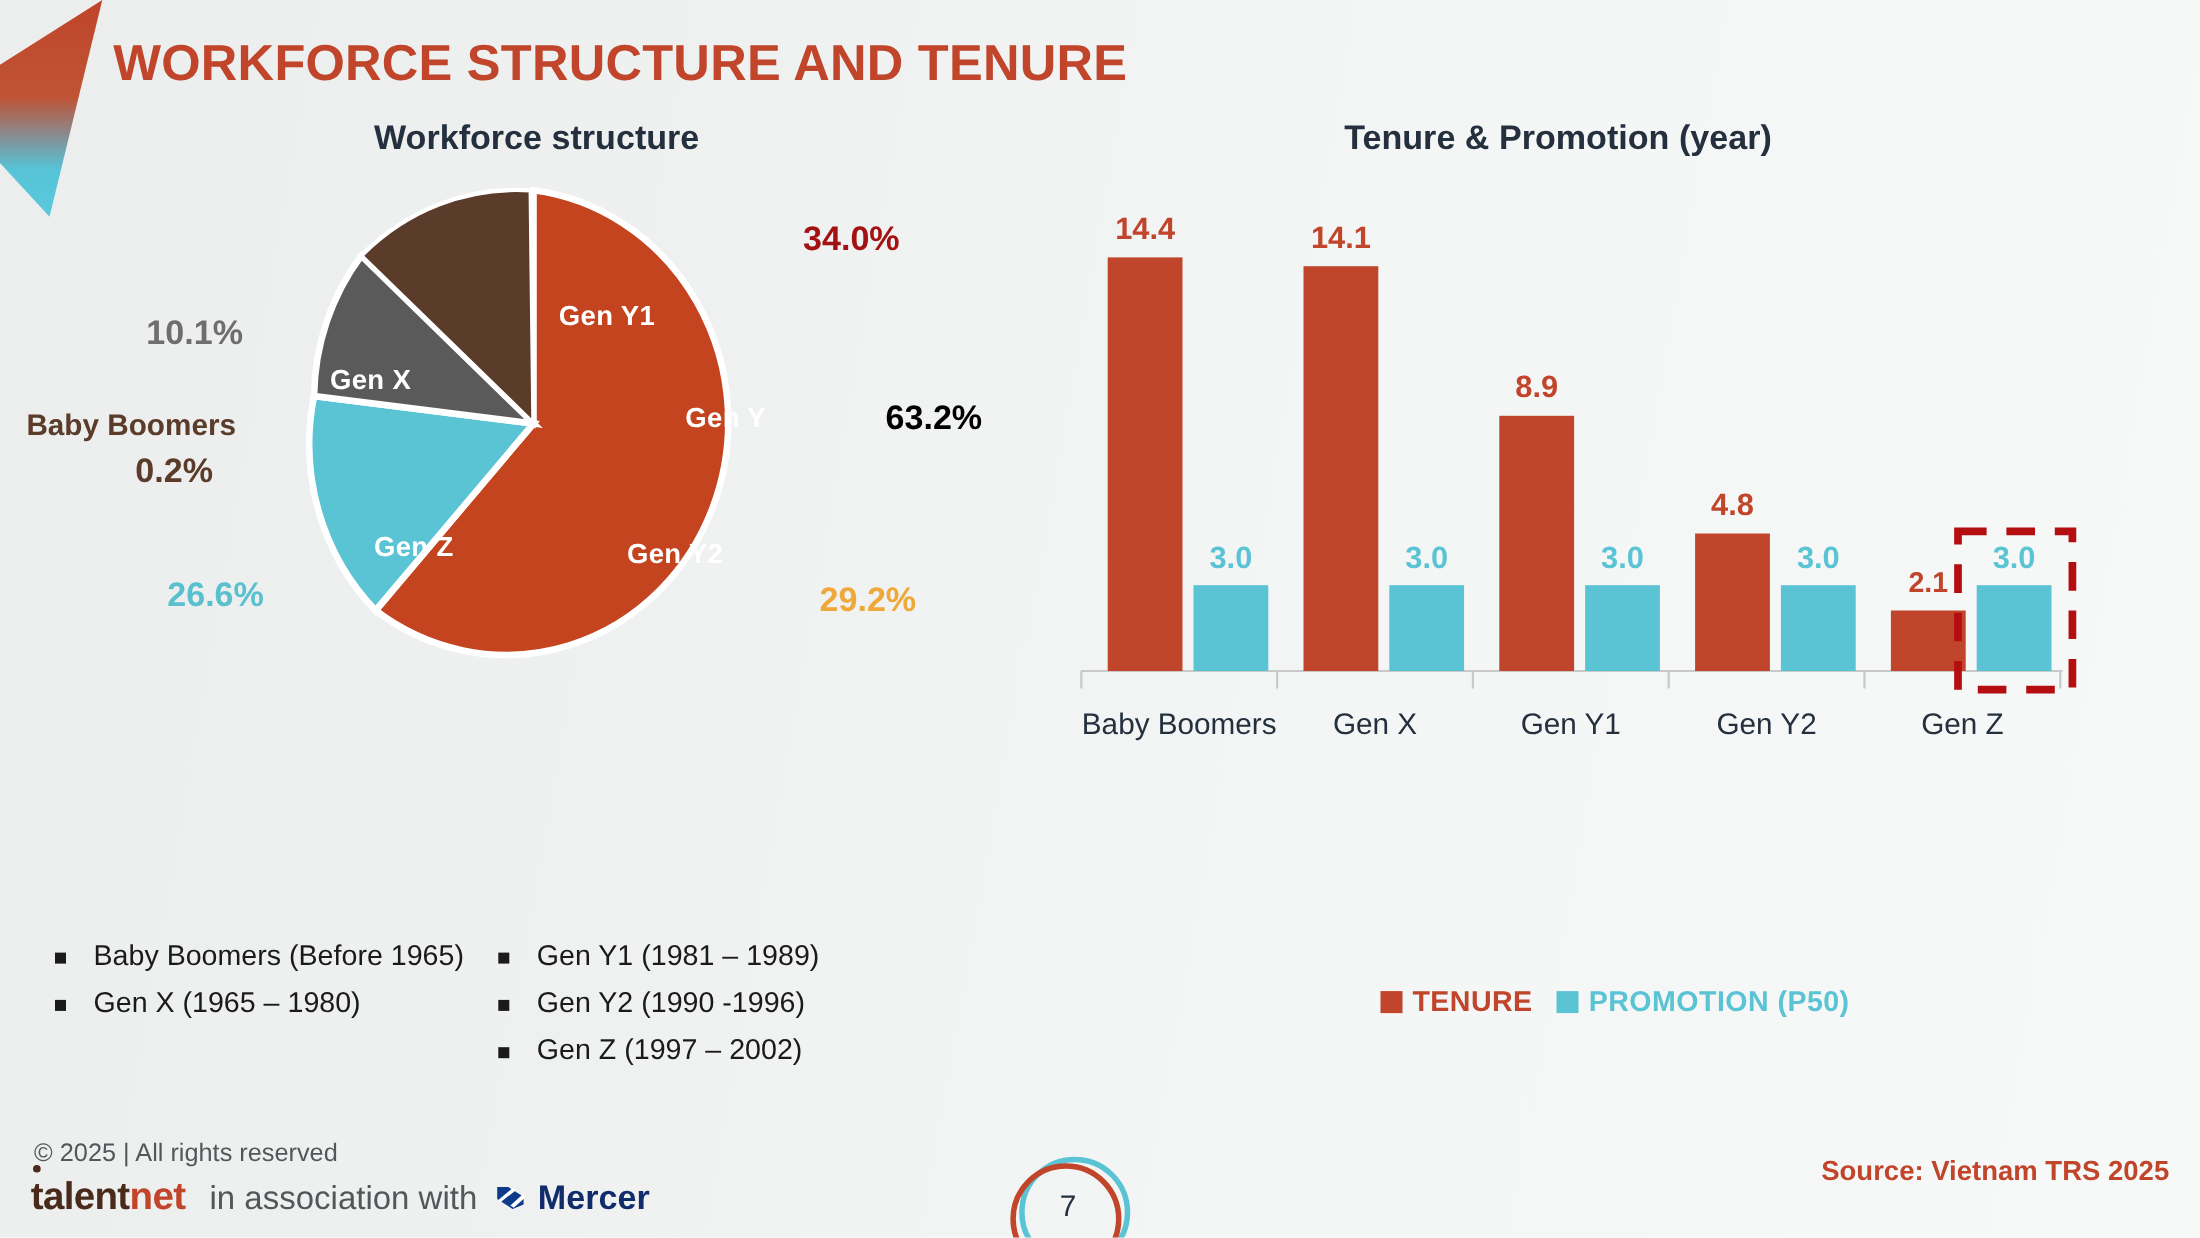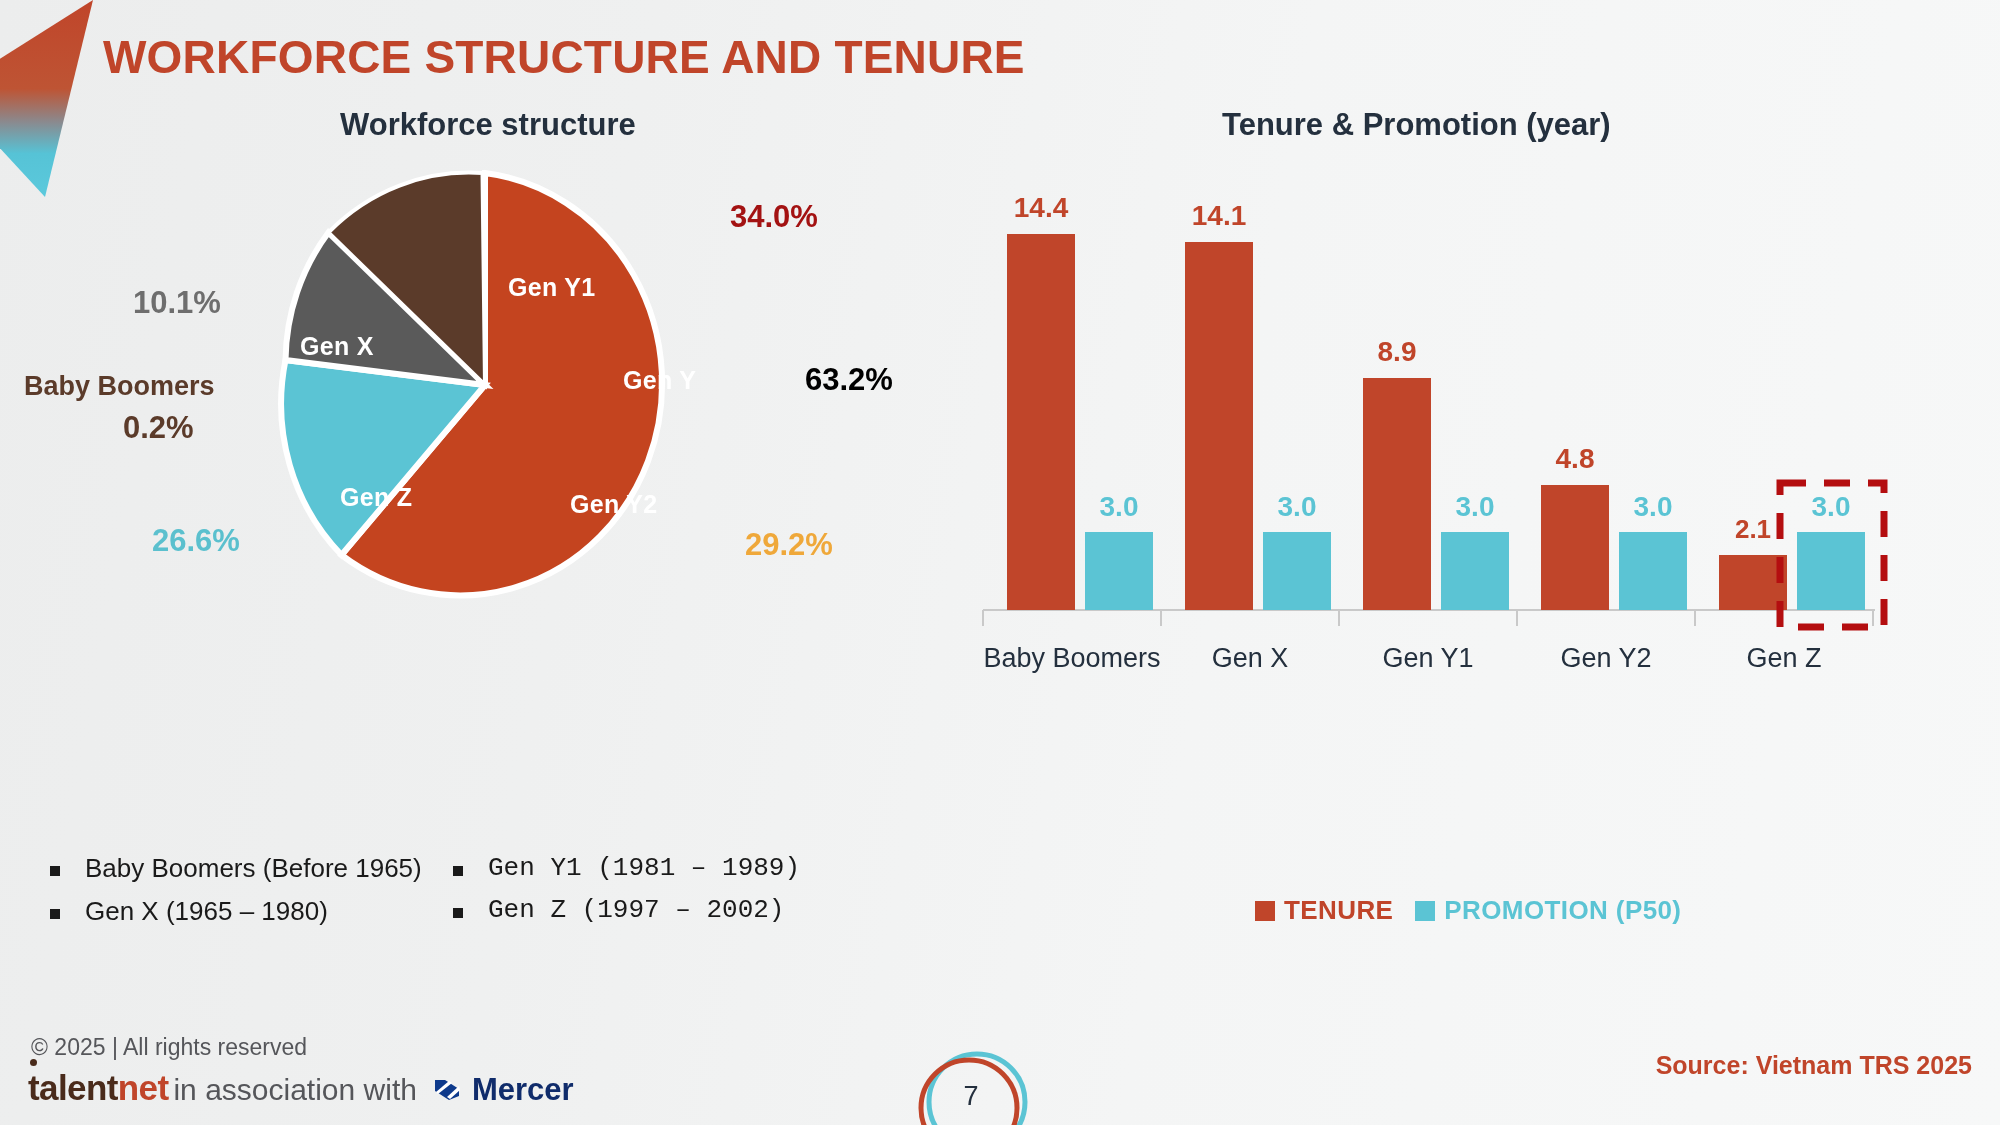--- a/index.html
+++ b/index.html
@@ -48,21 +48,21 @@
   #pct-292  { left:745px; top:357px; color:#EFA83A; }
   #pct-266  { left:152px; top:353px; color:#5BC0CE; }
   #pct-101  { left:133px; top:115px; color:#6E6E6E; }
   #bb-name  { left:24px;  top:201px; color:#5B3B2A; font-size:27px; }
   #bb-pct   { left:123px; top:240px; color:#5B3B2A; }
 
   
   #gen-list { position:absolute; left:40px; top:853px; width:900px; }
   .gen-col { position:absolute;text-align:right; }
   #gen-col-left  { left:10px;  top:0; }
-  #gen-col-right { left:413px; top:0;font-family:Liberation Mono, monospace; }
+  #gen-col-right { left:413px; top:0; }
   .gen-item { display:flex; align-items:flex-start; margin-bottom:12px; }
   .gen-bullet {
     width:10px; height:10px; background:#1a1a1a; margin-right:25px;
     margin-top:13px; flex:none;
   }
   .gen-text { font-size:26px; color:#1a1a1a; white-space:nowrap; }
 
   
   #bar-wrap { position:absolute; left:975px; top:165px; width:1010px; height:520px; }
   #bar-svg  { position:absolute; left:0; top:0; }
@@ -82,21 +82,21 @@
   }
   #footer-brand {
     position:absolute; left:28px; top:1068px;
     display:flex; align-items:baseline; white-space:nowrap;
   }
   #talentnet-logo { font-size:35px; font-weight:bold; letter-spacing:-.6px; position:relative; }
   #tl-talent { color:#4A2B1B; }
   #tl-net    { color:#C0452A; }
   #tl-dot    { position:absolute; left:2px; top:-9px; width:7px; height:7px;
                border-radius:50%; background:#4A2B1B; }
-  #assoc-text { font-size:30px; color:#55565a; margin-left:5px; }
+  #assoc-text { font-size:30px; color:#55565a; margin-left:22px; }
   #mercer-mark { margin-left:12px; position:relative; top:3px; }
   #mercer-text { font-size:31px; font-weight:bold; color:#102C6B; margin-left:7px; }
 
   #page-badge { position:absolute; left:913px; top:1048px; }
   #page-num {
     position:absolute; left:913px; top:1048px; width:116px; height:96px;
     display:flex; align-items:center; justify-content:center;
     font-size:27px; color:#24303E;
   }
 
@@ -162,20 +162,24 @@
     </div>
     <div class="gen-item">
       <span class="gen-bullet"></span>
       <span class="gen-text">Gen X (1965 – 1980)</span>
     </div>
   </div>
   <div class="gen-col" id="gen-col-right">
     <div class="gen-item">
       <span class="gen-bullet"></span>
       <span class="gen-text">Gen Y1 (1981 – 1989)</span>
+    </div>
+    <div class="gen-item">
+      <span class="gen-bullet"></span>
+      <span class="gen-text">Gen Y2 (1990 -1996)</span>
     </div>
     <div class="gen-item">
       <span class="gen-bullet"></span>
       <span class="gen-text">Gen Z (1997 – 2002)</span>
     </div>
   </div>
 </div>
 
 <div id="bar-wrap">
   <svg id="bar-svg" width="1010" height="520" viewBox="0 0 1010 520" xmlns="http://www.w3.org/2000/svg">

